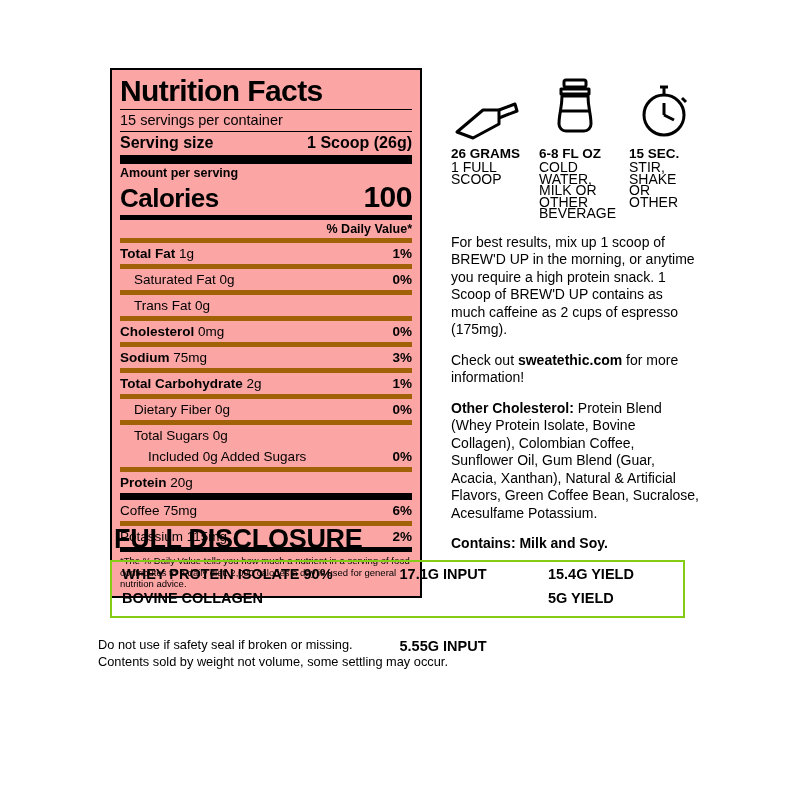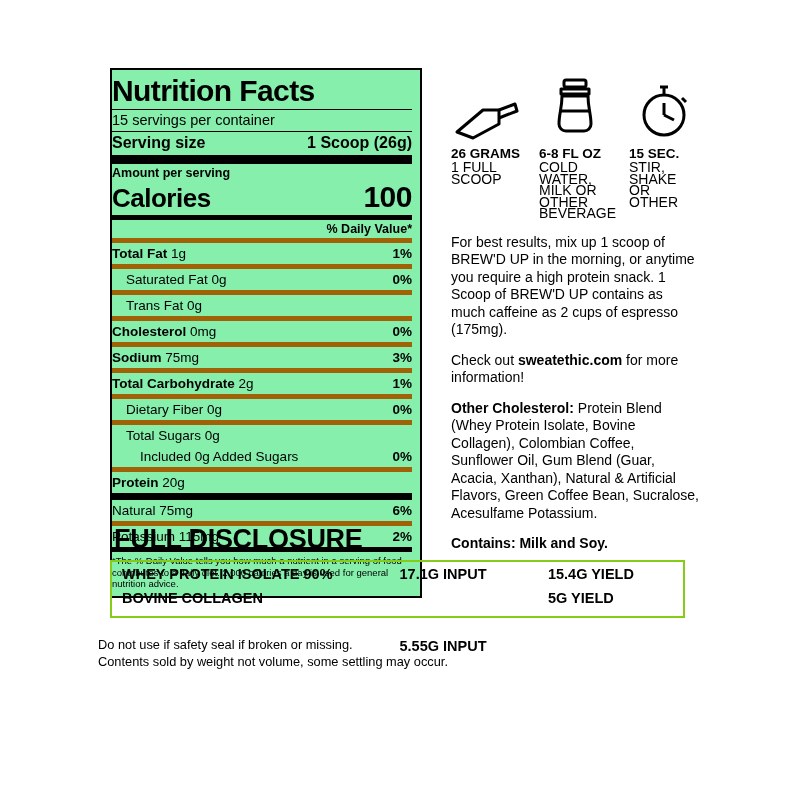--- a/index.html
+++ b/index.html
@@ -21,23 +21,23 @@
     width: 801px; height: 801px;
   }
 
   
   .nf-panel {
     position: absolute;
     left: 110px;
     top: 68px;
     width: 312px;
     border: 2px solid #000;
-    background: #86efac;
+    background: #fca5a5;
     box-sizing: border-box;
-    padding: 4px 8px 5px 0;
+    padding: 4px 8px 5px 8px;
   }
   .nf-title {
     font-family: "Liberation Sans", sans-serif;
     font-weight: bold;
     font-size: 30px;
     line-height: 34px;
     letter-spacing: -0.6px;
     margin: 0 0 1px 0;
   }
   .rule-thin { border-top: 1px solid #000; }
@@ -260,21 +260,21 @@
       <span class="pct">0%</span>
     </div>
     <div class="nf-row">
       <span class="name"><b>Protein</b> <span>20g</span></span>
       <span class="pct"></span>
     </div>
 
     <div class="rule-black7"></div>
 
     <div class="nf-row no-top">
-      <span class="name">Natural 75mg</span>
+      <span class="name">Coffee 75mg</span>
       <span class="pct">6%</span>
     </div>
     <div class="nf-row">
       <span class="name">Potassium 115mg</span>
       <span class="pct">2%</span>
     </div>
 
     <div class="rule-med"></div>
     <div class="nf-footnote">*The % Daily Value tells you how much a nutrient in a serving of food contributes to a daily diet. 2,000 calories a day is used for general nutrition advice.</div>
   </div>

